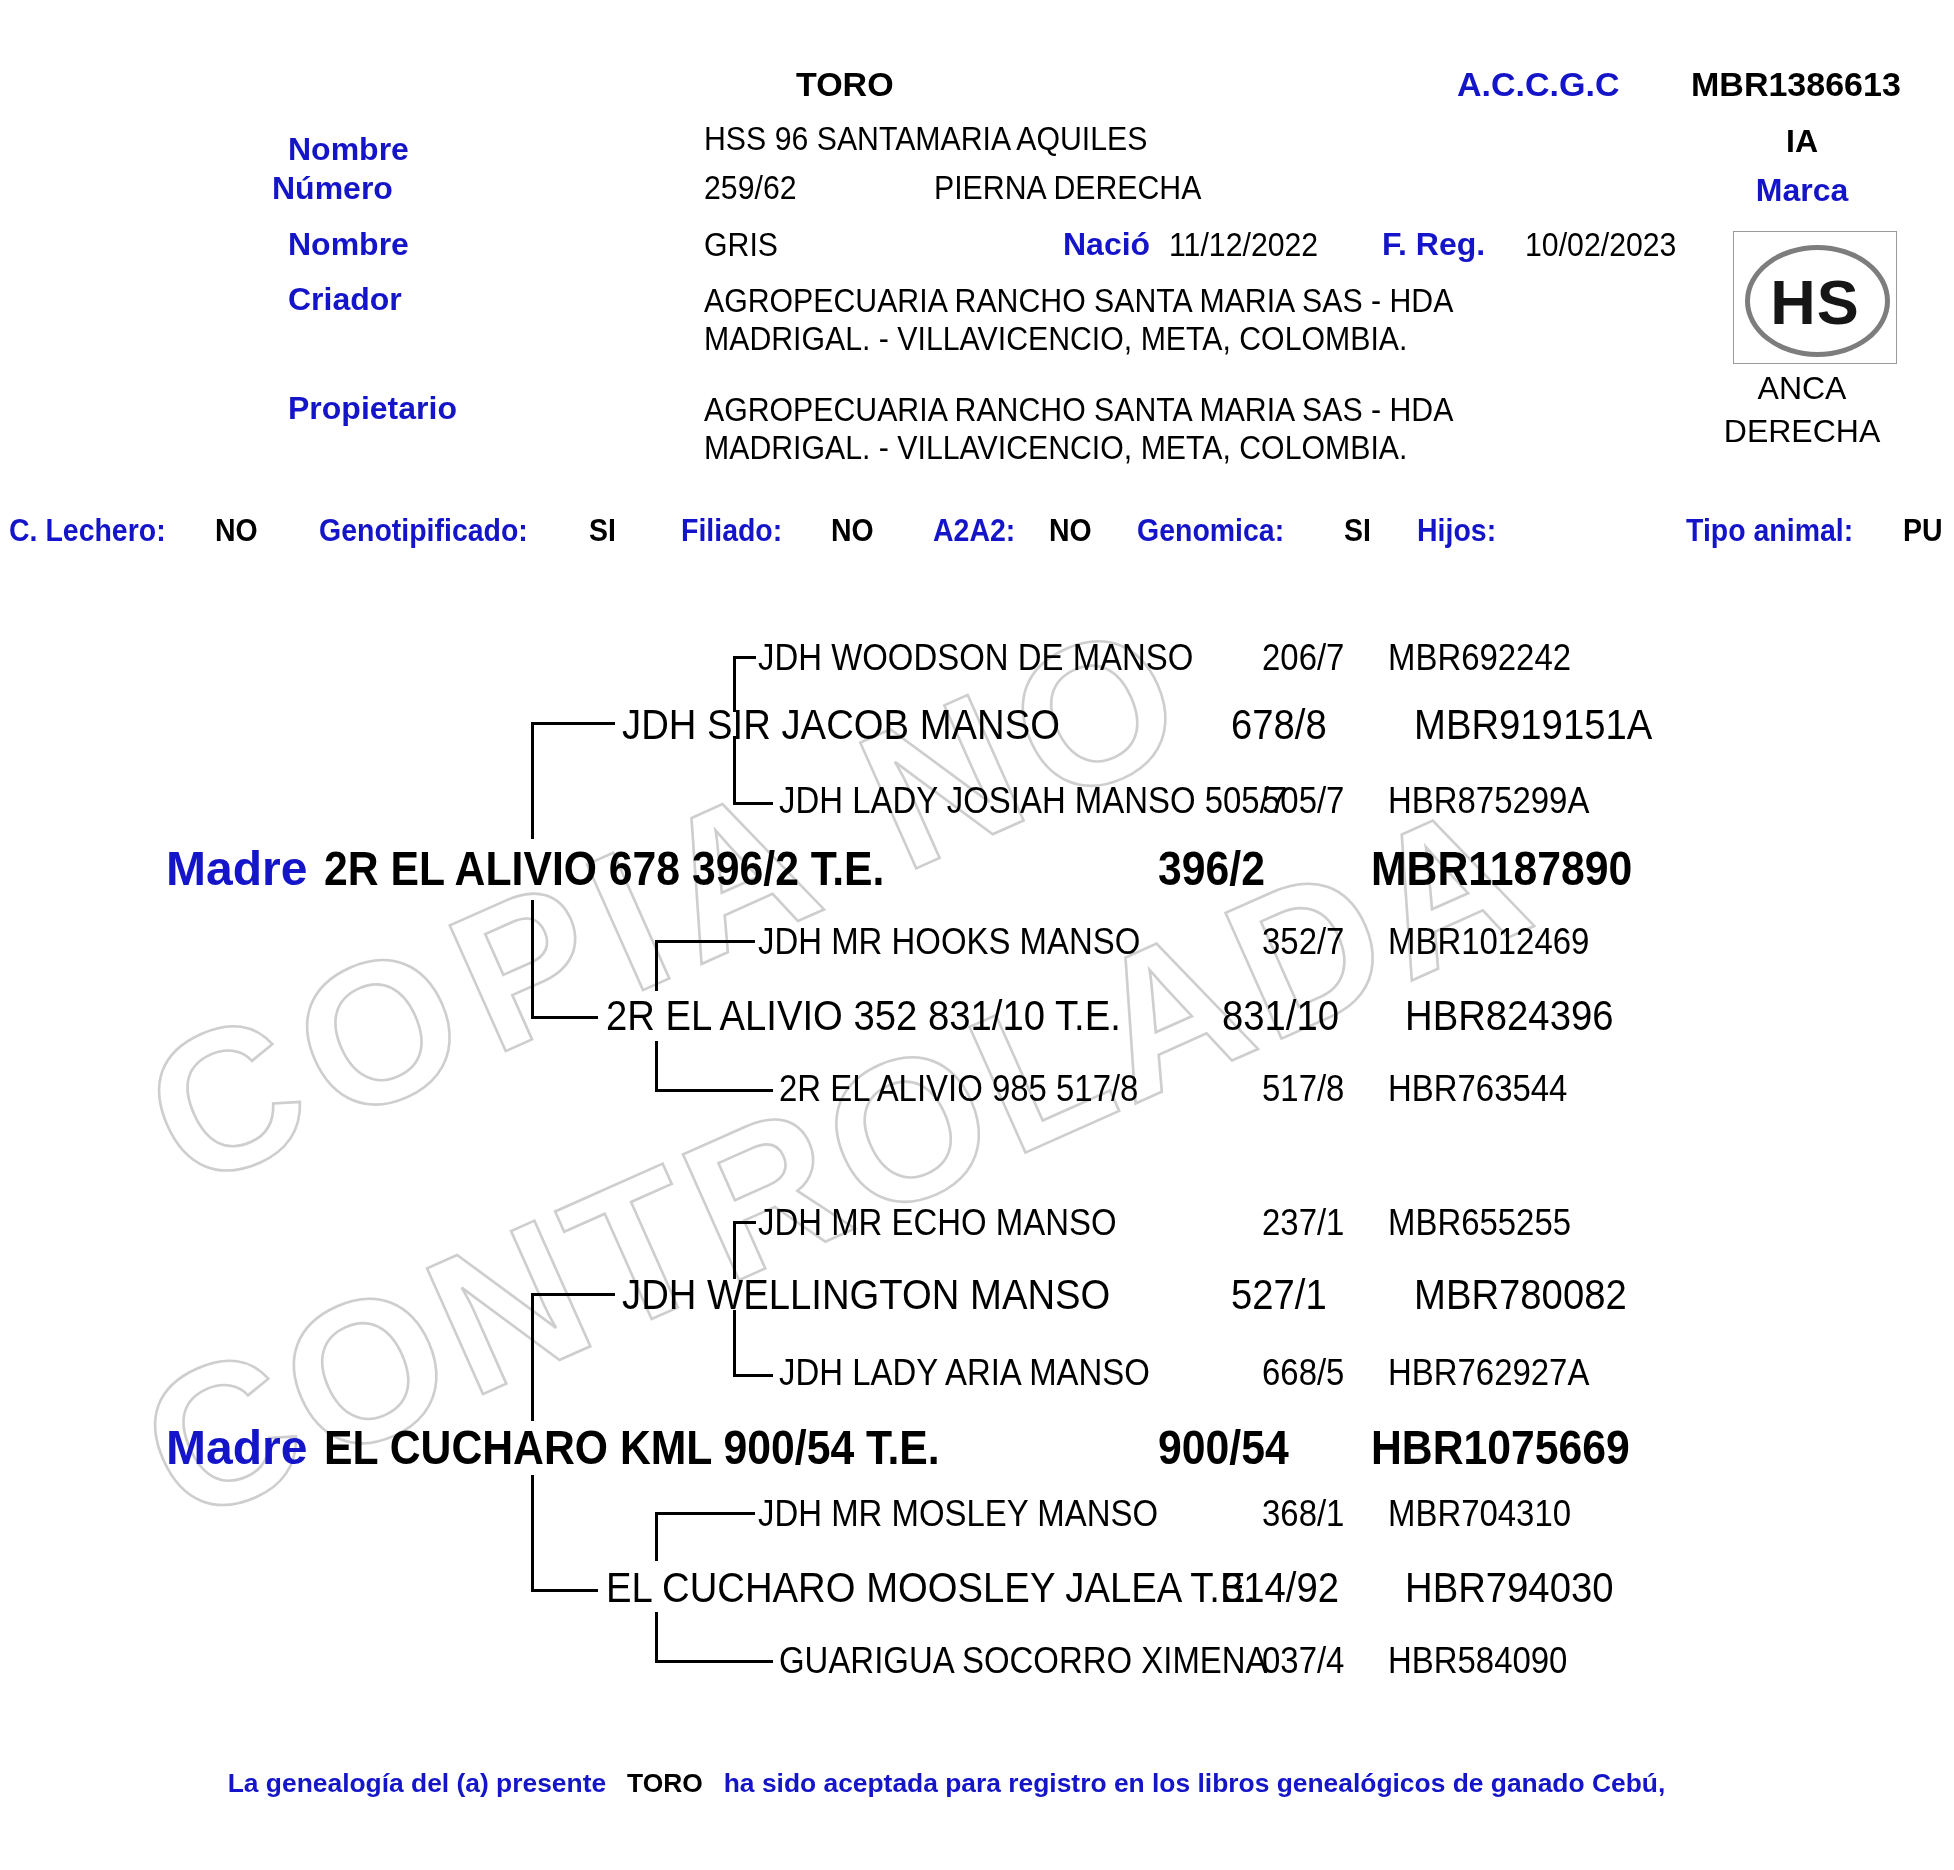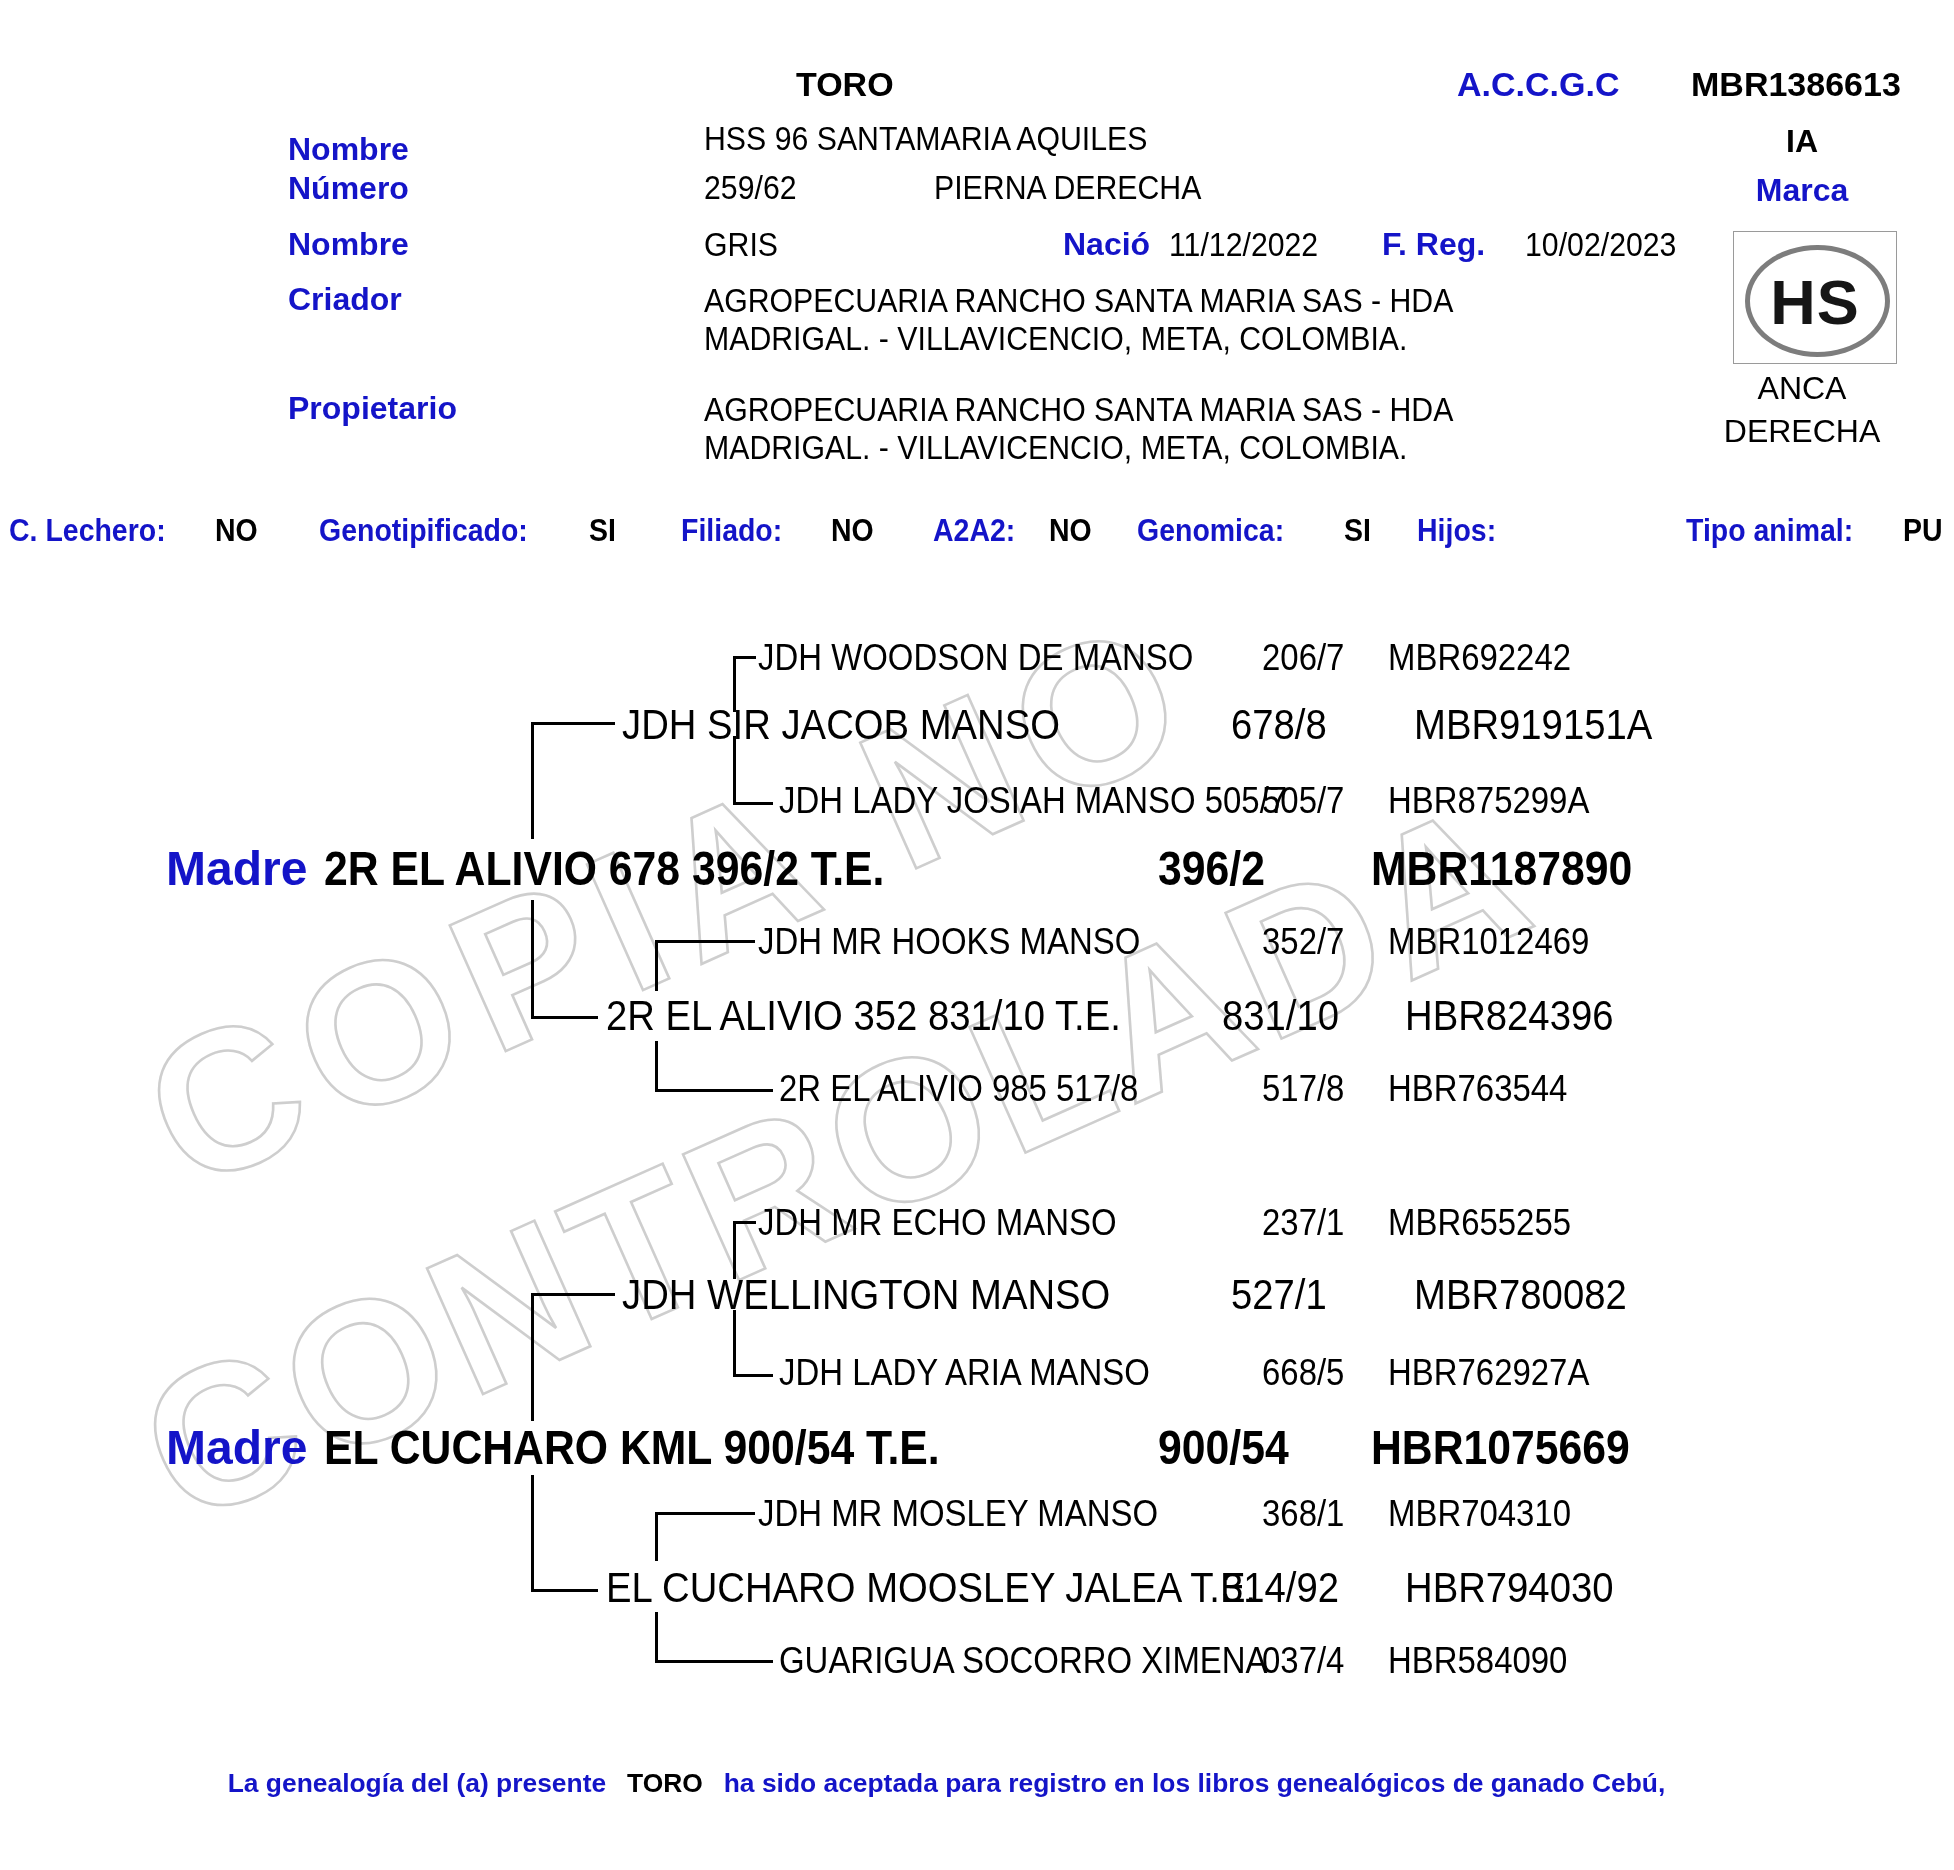--- a/index.html
+++ b/index.html
@@ -71,21 +71,21 @@
   </div>
 
 
   <div class="t b f40" style="left:796px;top:67px">TORO</div>
   <div class="t b f40 blue" style="left:1457px;top:67px">A.C.C.G.C</div>
   <div class="t b f40" style="left:1691px;top:67px">MBR1386613</div>
 
   <div class="t b f38 blue" style="left:288px;top:133px">Nombre</div>
   <div class="t f40 nr" style="left:704px;top:121px">HSS 96 SANTAMARIA AQUILES</div>
 
-  <div class="t b f38 blue" style="left:288px;top:172px">Número</div>
+  <div class="t b f38 blue" style="left:272px;top:172px">Número</div>
   <div class="t f40 nr" style="left:704px;top:170px">259/62</div>
   <div class="t f40 nr" style="left:934px;top:170px">PIERNA DERECHA</div>
 
   <div class="t b f38 blue" style="left:288px;top:228px">Nombre</div>
   <div class="t f40 nr" style="left:704px;top:227px">GRIS</div>
   <div class="t b f38 blue" style="left:1063px;top:228px">Nació</div>
   <div class="t f40 nr" style="left:1169px;top:227px">11/12/2022</div>
   <div class="t b f38 blue" style="left:1382px;top:228px">F. Reg.</div>
   <div class="t f40 nr" style="left:1525px;top:227px">10/02/2023</div>
 

